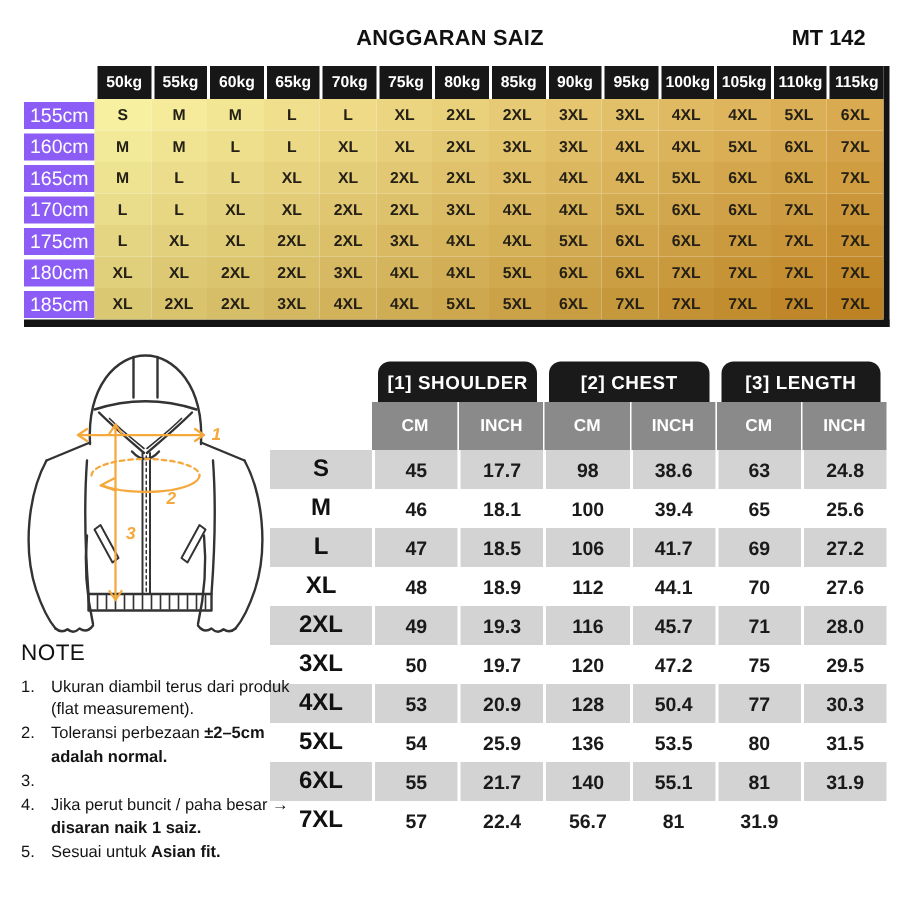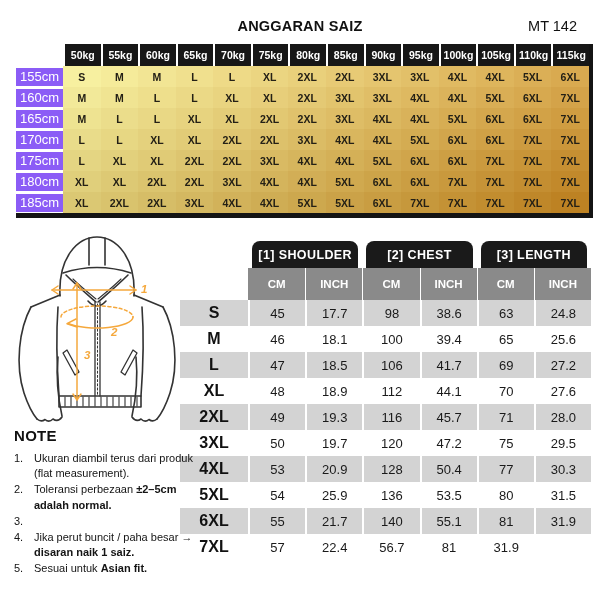--- a/index.html
+++ b/index.html
@@ -2,21 +2,21 @@
 <html><head>
 <meta charset="utf-8">
 <style>
   html,body{margin:0;padding:0;background:#fff;}
   .page{position:relative;width:600px;height:600px;background:#fff;overflow:hidden;
         font-family:"Liberation Sans",sans-serif;color:#111;}
 
   
   .title{position:absolute;left:0;right:0;top:18px;text-align:center;
          font-size:14.5px;font-weight:bold;letter-spacing:.2px;}
-  .code{position:absolute;right:23px;top:18px;font-size:14.5px;font-weight:normal;}
+  .code{position:absolute;right:23px;top:18px;font-size:14.5px;font-weight:bold;}
 
   
   .size-grid{position:absolute;left:16px;top:44px;width:573px;
              display:grid;grid-template-columns:47px repeat(14,1fr);
              grid-template-rows:22px repeat(7,21px);
              border-right:4px solid #141414;border-bottom:5px solid #141414;}
   .corner{background:#fff;}
   .kg-head{background:#171717;color:#fff;font-size:10.5px;font-weight:bold;
            display:flex;align-items:center;justify-content:center;margin-left:2px;}
   .h-label{background:#8b5cf6;color:#fff;font-size:13px;font-weight:normal;
@@ -35,25 +35,25 @@
        font-size:12.5px;font-weight:bold;letter-spacing:.4px;}
   .units{display:grid;grid-template-columns:68px repeat(6,1fr);height:32px;}
   .unit{background:#8a8a8a;color:#fff;font-size:11.5px;font-weight:bold;
         display:flex;align-items:center;justify-content:center;border-left:1.5px solid #fff;}
   .unit.first{border-left:none;}
   .mrow{display:grid;grid-template-columns:68px repeat(6,1fr);height:26px;}
   .mrow.odd{background:#d3d3d3;}
   .msize{display:flex;align-items:center;justify-content:center;
          font-size:16px;font-weight:bold;color:#111;}
   .mcell{display:flex;align-items:center;justify-content:center;
-         font-size:13px;font-weight:normal;color:#1a1a1a;border-left:2px solid #fff;}
+         font-size:13px;font-weight:bold;color:#1a1a1a;border-left:2px solid #fff;}
 
   
   .note{position:absolute;left:14px;top:427px;width:196px;}
-  .note-title{font-size:15px;font-weight:bold;letter-spacing:.3px;margin-bottom:7px;}
+  .note-title{font-size:15px;font-weight:normal;letter-spacing:.3px;margin-bottom:7px;}
   .note-item{display:grid;grid-template-columns:17px 1fr;column-gap:3px;
              font-size:11px;line-height:1.38;color:#141414;margin-bottom:1px;}
   .note-num{text-align:left;}
 </style>
 </head>
 <body>
 
 <div class="page">
 
   <div class="title">ANGGARAN SAIZ</div>

